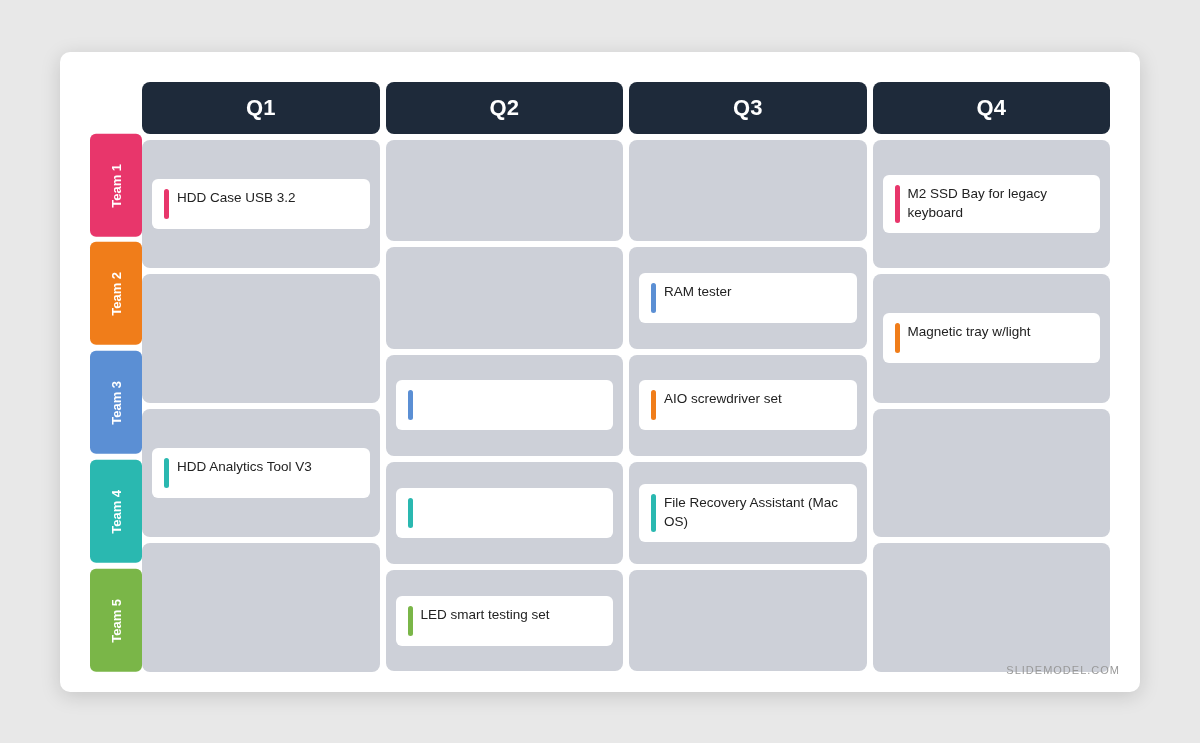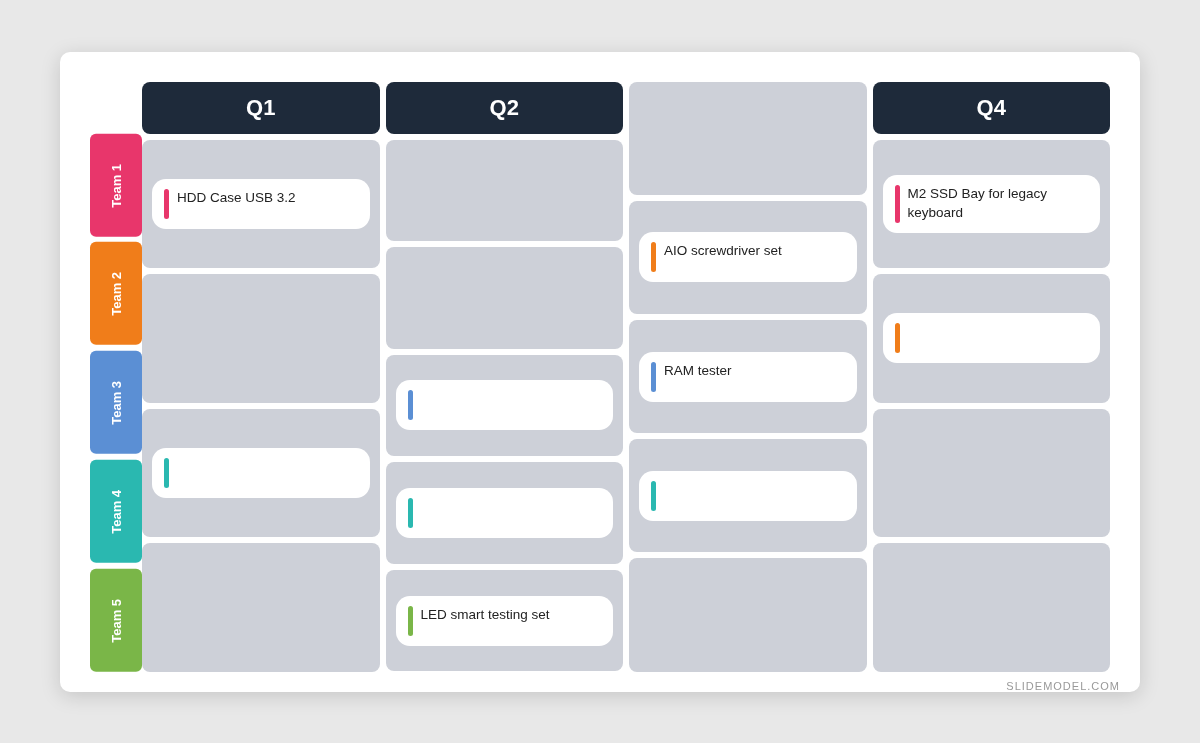--- a/index.html
+++ b/index.html
@@ -20,21 +20,21 @@
       box-shadow: 0 4px 20px rgba(0,0,0,0.15);
       width: 1080px;
       height: 640px;
       padding: 30px 30px 20px 30px;
       position: relative;
       display: flex;
       flex-direction: column;
     }
     .watermark {
       position: absolute;
-      bottom: 0;
+      bottom: 16px;
       right: 20px;
       font-size: 11px;
       color: #999;
       letter-spacing: 1px;
     }
     .grid-wrapper {
       display: flex;
       flex: 1;
       gap: 0;
     }
@@ -88,21 +88,21 @@
       flex: 1;
       background: #cdd0d8;
       border-radius: 8px;
       padding: 8px 10px;
       display: flex;
       align-items: center;
       min-height: 90px;
     }
     .card {
       background: #fff;
-      border-radius: 14px;
+      border-radius: 6px;
       padding: 10px 12px;
       font-size: 13.5px;
       color: #222;
       line-height: 1.4;
       display: flex;
       gap: 8px;
       align-items: stretch;
       width: 100%;
     }
     .card-bar {
@@ -139,20 +139,21 @@
           <div class="cell">
             <div class="card">
               <div class="card-bar" style="background: rgb(232, 54, 107);"></div>
               <div class="card-text">HDD Case USB 3.2</div>
             </div>
           </div>
           <div class="cell empty"></div>
           <div class="cell">
             <div class="card">
               <div class="card-bar" style="background: rgb(42, 184, 176);"></div>
+              <div class="card-text">HDD Analytics Tool V3</div>
             </div>
           </div>
           <div class="cell empty"></div>
         </div>
         <div class="quarter-col">
           <div class="quarter-header">Q2</div>
           <div class="cell empty"></div>
           <div class="cell empty"></div>
           <div class="cell">
             <div class="card">
@@ -165,51 +166,54 @@
             </div>
           </div>
           <div class="cell">
             <div class="card">
               <div class="card-bar" style="background: rgb(122, 182, 72);"></div>
               <div class="card-text">LED smart testing set</div>
             </div>
           </div>
         </div>
         <div class="quarter-col">
-          <div class="cell empty"></div>
+          <div class="quarter-header">Q3</div>
+          <div class="cell empty"></div>
+          <div class="cell">
+            <div class="card">
+              <div class="card-bar" style="background: rgb(91, 143, 212);"></div>
+              <div class="card-text">RAM tester</div>
+            </div>
+          </div>
           <div class="cell">
             <div class="card">
               <div class="card-bar" style="background: rgb(240, 125, 26);"></div>
               <div class="card-text">AIO screwdriver set</div>
             </div>
           </div>
           <div class="cell">
             <div class="card">
-              <div class="card-bar" style="background: rgb(91, 143, 212);"></div>
-              <div class="card-text">RAM tester</div>
-            </div>
-          </div>
-          <div class="cell">
-            <div class="card">
               <div class="card-bar" style="background: rgb(42, 184, 176);"></div>
+              <div class="card-text">File Recovery Assistant (Mac OS)</div>
             </div>
           </div>
           <div class="cell empty"></div>
         </div>
         <div class="quarter-col">
           <div class="quarter-header">Q4</div>
           <div class="cell">
             <div class="card">
               <div class="card-bar" style="background: rgb(232, 54, 107);"></div>
               <div class="card-text">M2 SSD Bay for legacy keyboard</div>
             </div>
           </div>
           <div class="cell">
             <div class="card">
               <div class="card-bar" style="background: rgb(240, 125, 26);"></div>
+              <div class="card-text">Magnetic tray w/light</div>
             </div>
           </div>
           <div class="cell empty"></div>
           <div class="cell empty"></div>
         </div>
       </div>
 
   </div>
 
   <div class="watermark">SLIDEMODEL.COM</div>

